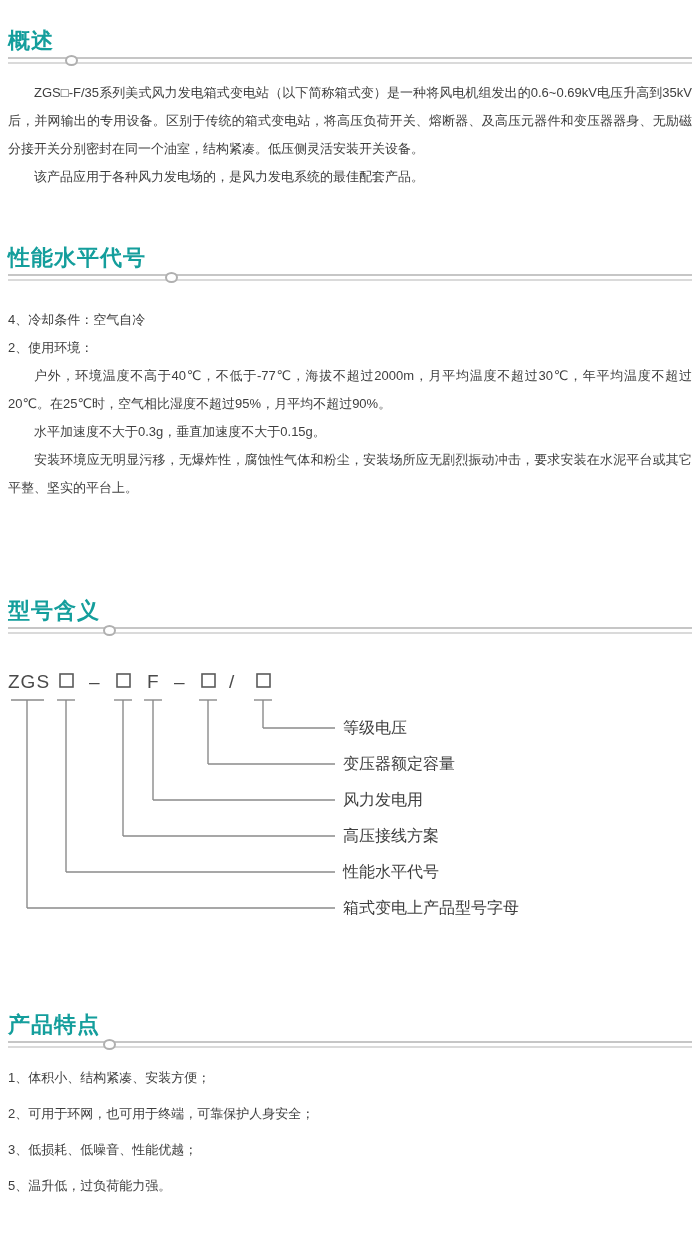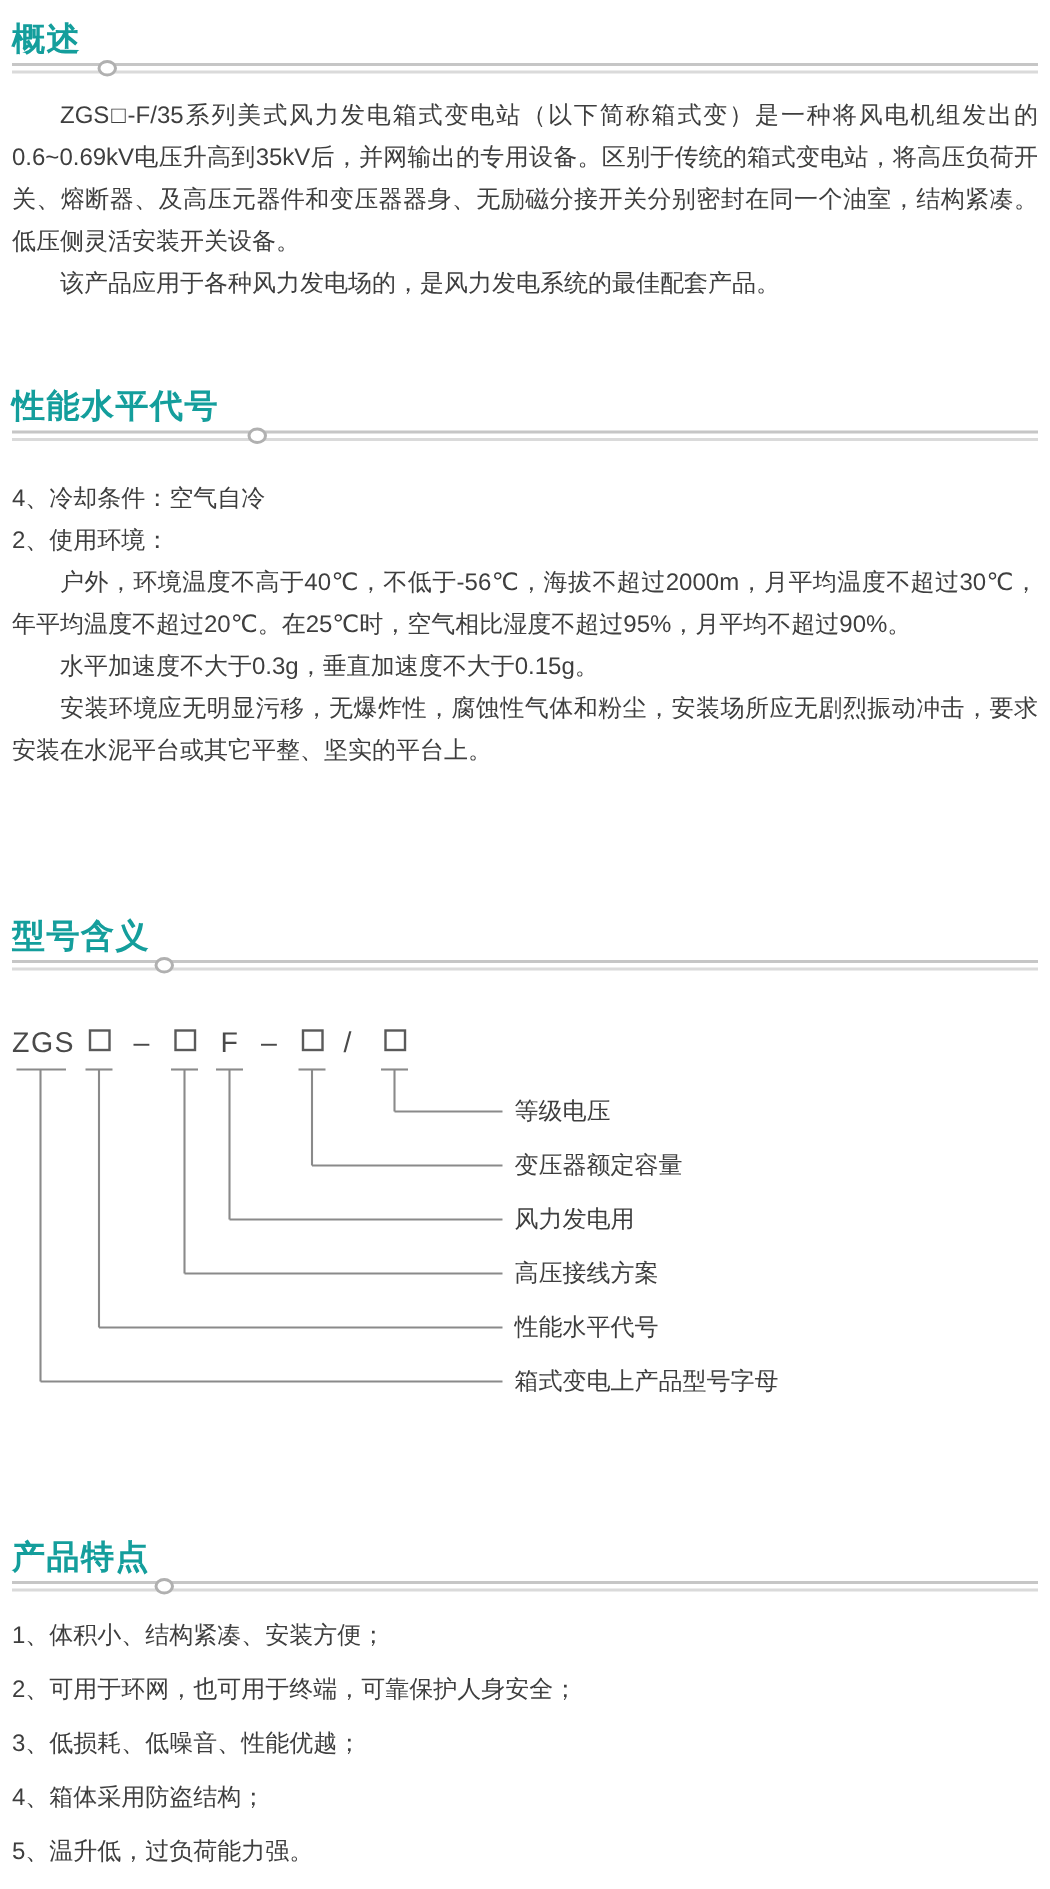--- a/index.html
+++ b/index.html
@@ -1,37 +1,37 @@
 <!DOCTYPE html>
 <html><head>
 <meta charset="utf-8">
 <style>
   html,body{margin:0;padding:0;background:#ffffff;}
   .page{
     width:700px;height:1259px;box-sizing:border-box;
-    padding-top:13px;background:#ffffff;overflow:hidden;
+    padding-top:28px;background:#ffffff;overflow:hidden;
     font-family:"Liberation Sans","DejaVu Sans",sans-serif;
     color:#3e3e3e;
   }
   section{padding:0 8px;}
   h2{
     margin:0;font-size:22px;line-height:26px;font-weight:700;
     color:#149e9c;letter-spacing:1px;
   }
   .divider{
     position:relative;margin-top:3px;height:3px;
     border-top:2px solid #c6c6c6;border-bottom:2px solid #dadada;
   }
   .knob{
     position:absolute;top:-4px;width:13px;height:11px;
     border:2px solid #b0b0b0;border-radius:50%;background:#ffffff;
     box-sizing:border-box;
   }
   p.line{
-    margin:0;font-size:16px;line-height:28px;text-align:justify;
+    margin:0;font-size:13px;line-height:28px;text-align:justify;
   }
   .indent{text-indent:2em;}
   .overview-text{margin-top:15px;}
   #sec-conditions{margin-top:54px;}
   .cond-text{margin-top:25px;}
   #sec-model{margin-top:96px;}
   .diagram{display:block;margin-top:33px;}
   .diagram text{fill:#4a4a4a;}
   .diagram .code{font-size:19px;letter-spacing:1px;}
   .diagram .lbl{font-size:16px;fill:#3e3e3e;}
@@ -58,21 +58,21 @@
   </section>
 
   <section id="sec-conditions">
     <h2>性能水平代号</h2>
     <div class="divider">
       <span class="knob" style="left:157px"></span>
     </div>
     <div class="cond-text">
       <p class="line">4、冷却条件：空气自冷</p>
       <p class="line">2、使用环境：</p>
-      <p class="line indent">户外，环境温度不高于40℃，不低于-56℃，海拔不超过2000m，月平均温度不超过30℃，年平均温度不超过20℃。在25℃时，空气相比湿度不超过95%，月平均不超过90%。</p>
+      <p class="line indent">户外，环境温度不高于40℃，不低于-77℃，海拔不超过2000m，月平均温度不超过30℃，年平均温度不超过20℃。在25℃时，空气相比湿度不超过95%，月平均不超过90%。</p>
       <p class="line indent">水平加速度不大于0.3g，垂直加速度不大于0.15g。</p>
       <p class="line indent">安装环境应无明显污移，无爆炸性，腐蚀性气体和粉尘，安装场所应无剧烈振动冲击，要求安装在水泥平台或其它平整、坚实的平台上。</p>
     </div>
   </section>
 
   <section id="sec-model">
     <h2>型号含义</h2>
     <div class="divider">
       <span class="knob" style="left:95px"></span>
     </div>
@@ -121,18 +121,17 @@
 
   <section id="sec-features">
     <h2>产品特点</h2>
     <div class="divider">
       <span class="knob" style="left:95px"></span>
     </div>
     <div class="features-list">
       <p class="line">1、体积小、结构紧凑、安装方便；</p>
       <p class="line">2、可用于环网，也可用于终端，可靠保护人身安全；</p>
       <p class="line">3、低损耗、低噪音、性能优越；</p>
-      <p class="line">4、箱体采用防盗结构；</p>
       <p class="line">5、温升低，过负荷能力强。</p>
     </div>
   </section>
 
 </div>
 
 </body></html>

